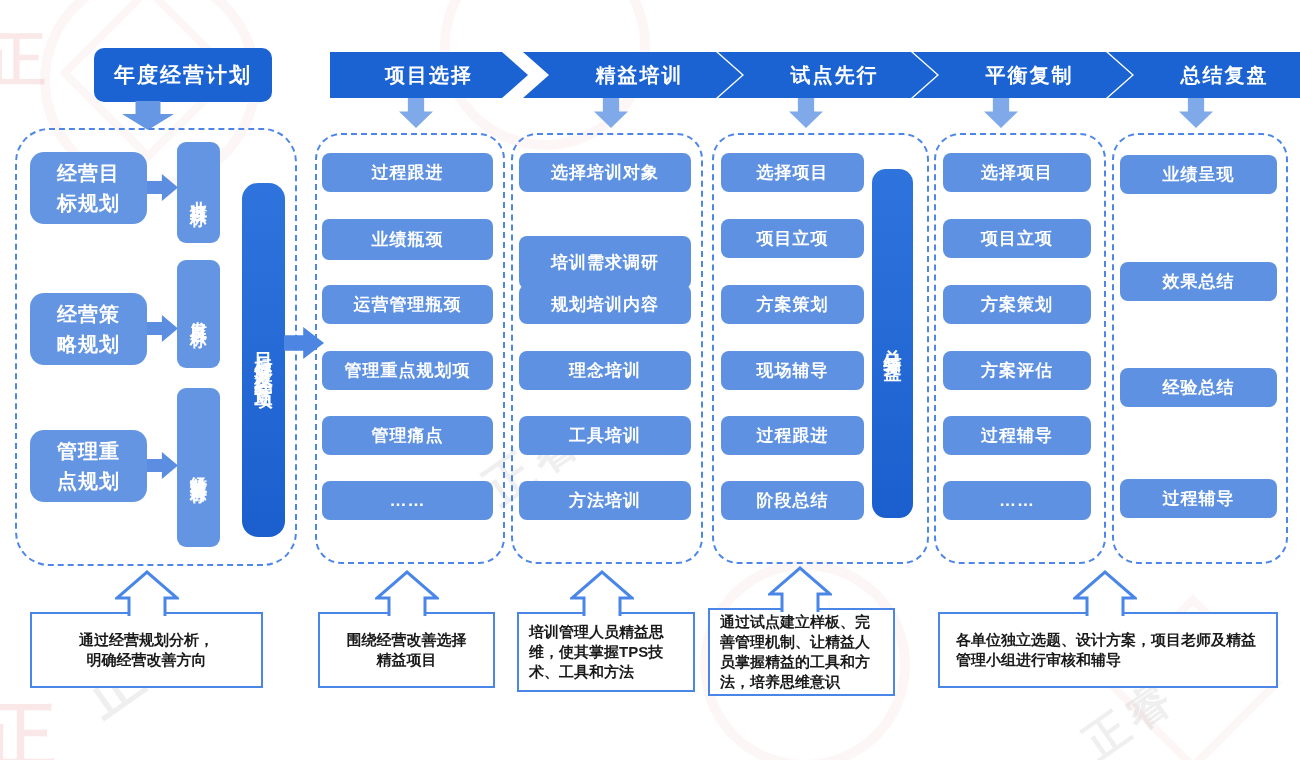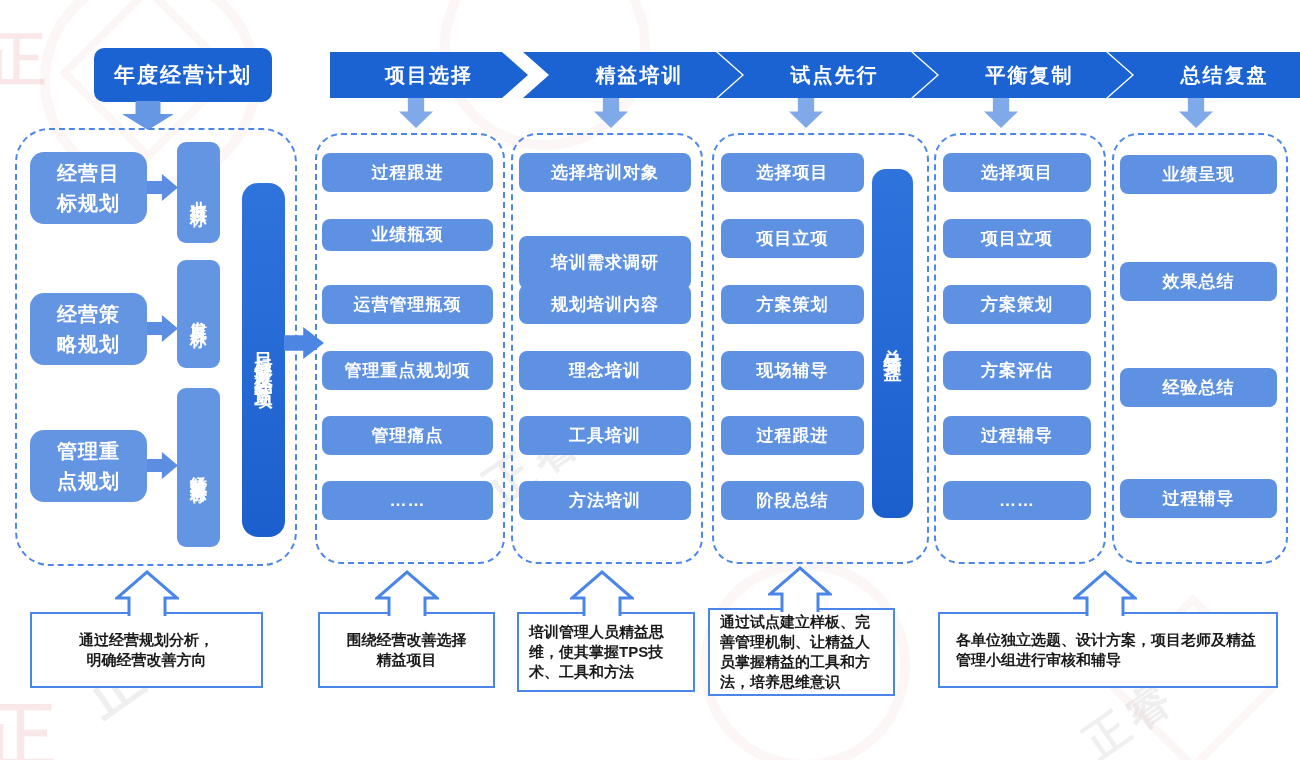--- a/index.html
+++ b/index.html
@@ -131,21 +131,21 @@
   <div class="banner notch" style="left:1108px;width:205px;">总结复盘</div>
 
   <div class="down-arrow" style="left:399px;top:98px;width:34px;height:30px;"></div>
   <div class="down-arrow" style="left:594px;top:98px;width:34px;height:30px;"></div>
   <div class="down-arrow" style="left:789px;top:98px;width:34px;height:30px;"></div>
   <div class="down-arrow" style="left:984px;top:98px;width:34px;height:30px;"></div>
   <div class="down-arrow" style="left:1179px;top:98px;width:34px;height:30px;"></div>
 
   <div class="dashed-box" style="left:315px;top:133px;width:186px;height:427px;"></div>
   <div class="btn" style="left:322px;top:153px;width:171px;height:39px;">过程跟进</div>
-  <div class="btn" style="left:322px;top:219px;width:171px;height:32px;">业绩瓶颈</div>
+  <div class="btn" style="left:322px;top:219px;width:171px;height:41px;border-radius:7px;">业绩瓶颈</div>
   <div class="btn" style="left:322px;top:285px;width:171px;height:39px;">运营管理瓶颈</div>
   <div class="btn" style="left:322px;top:351px;width:171px;height:39px;">管理重点规划项</div>
   <div class="btn" style="left:322px;top:416px;width:171px;height:39px;text-align:center;">管理痛点</div>
   <div class="btn" style="left:322px;top:481px;width:171px;height:39px;">……</div>
 
   <div class="dashed-box" style="left:511px;top:133px;width:188px;height:427px;"></div>
   <div class="btn" style="left:519px;top:153px;width:172px;height:39px;">选择培训对象</div>
   <div class="btn" style="left:519px;top:236px;width:172px;height:53px;">培训需求调研</div>
   <div class="btn" style="left:519px;top:285px;width:172px;height:39px;">规划培训内容</div>
   <div class="btn" style="left:519px;top:351px;width:172px;height:39px;">理念培训</div>

